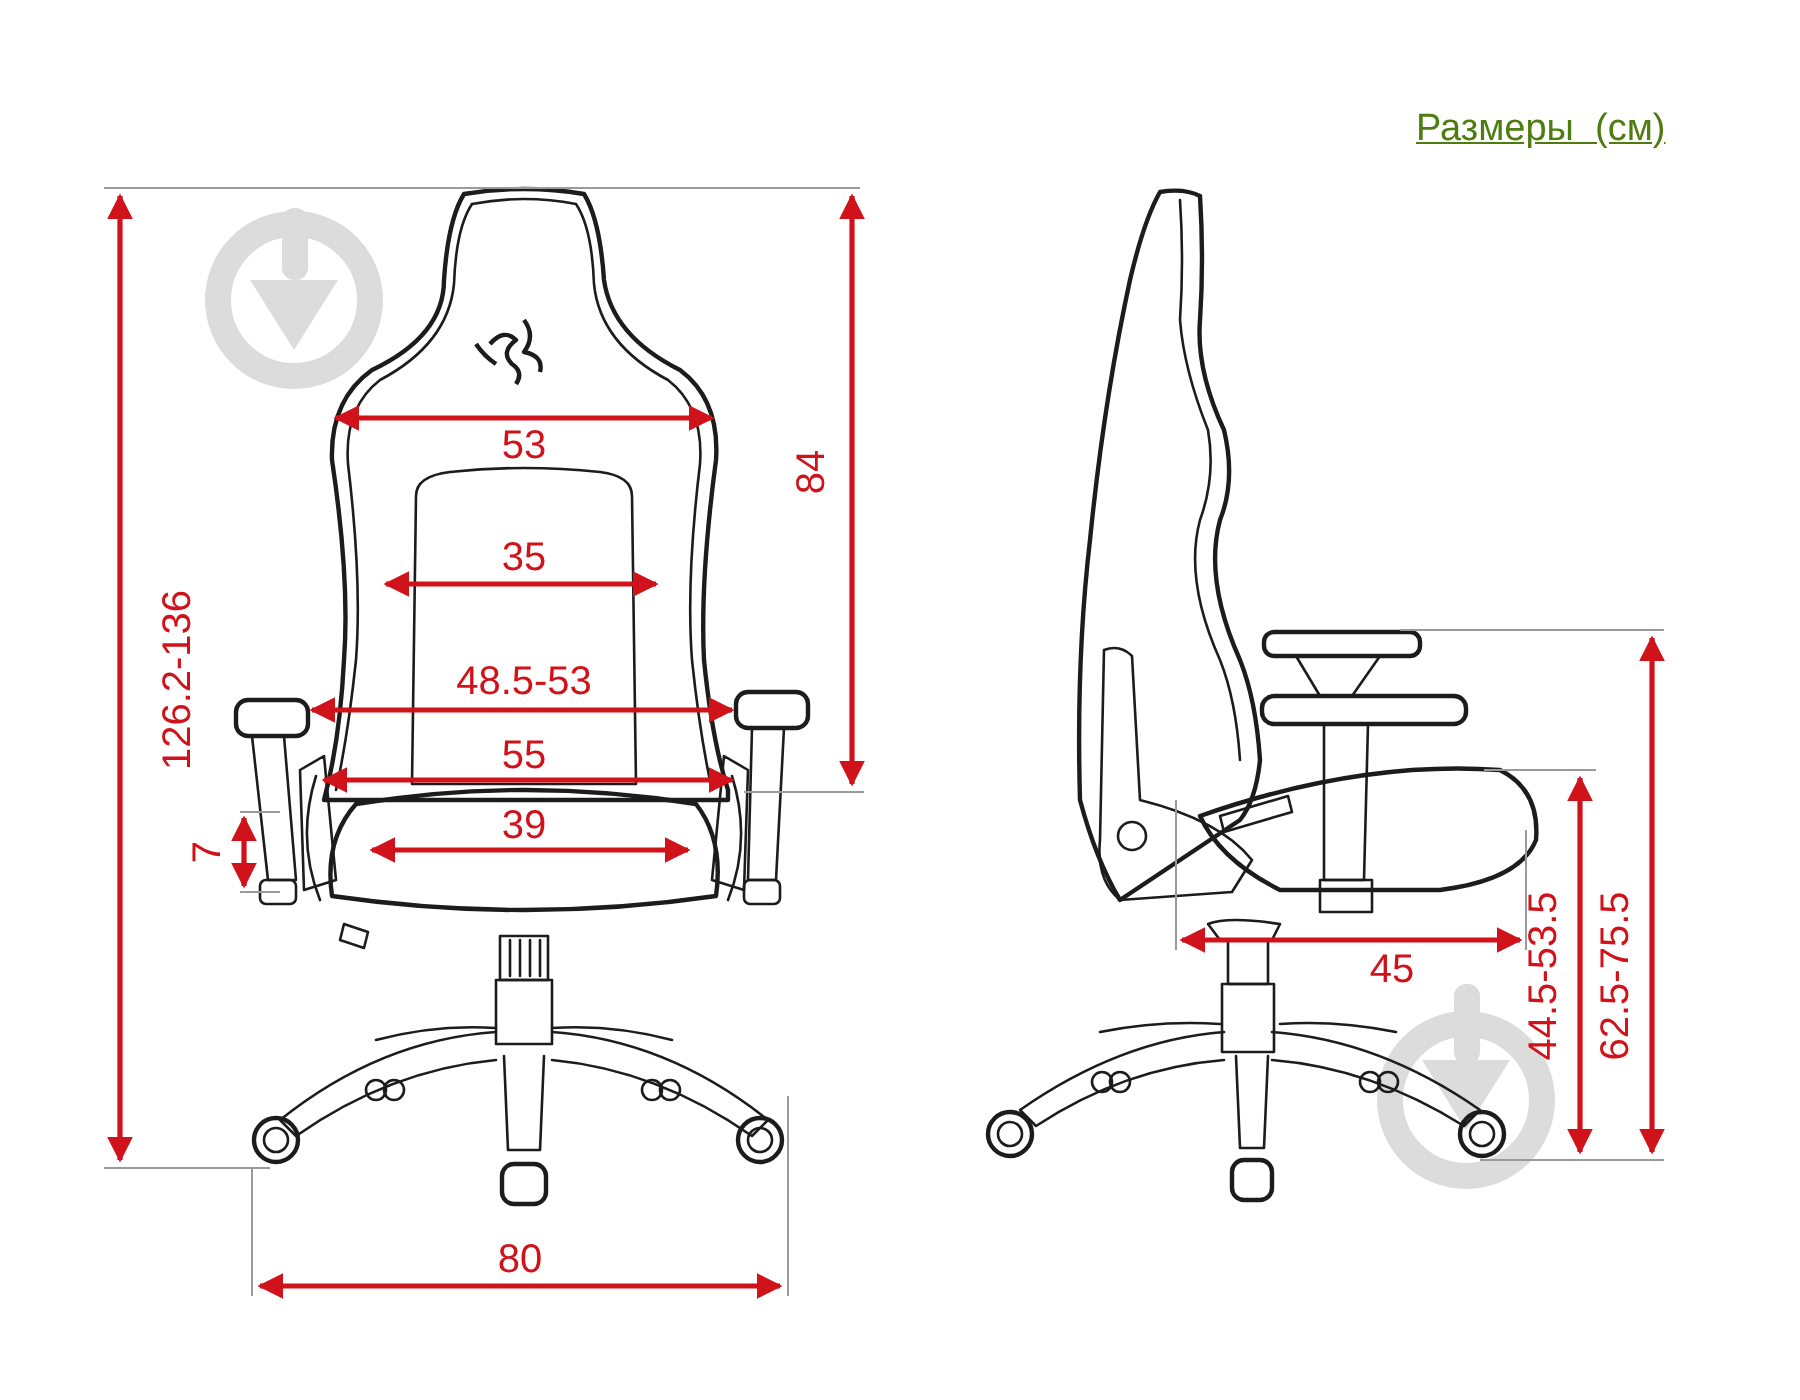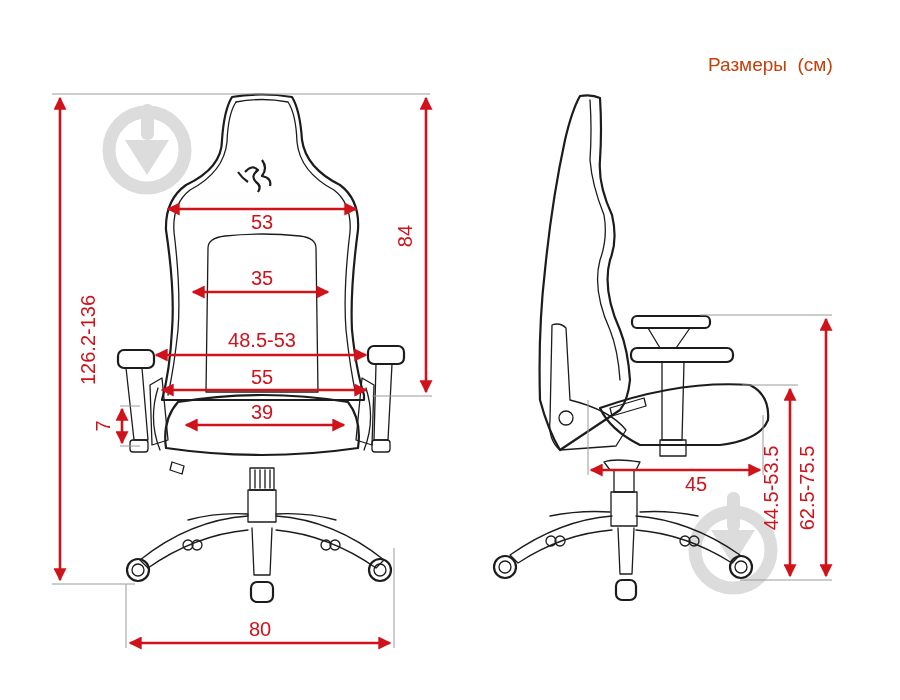--- a/index.html
+++ b/index.html
@@ -1,18 +1,18 @@
 <!DOCTYPE html>
 <html><head>
 <meta charset="utf-8">
 <style>
   html, body { margin: 0; padding: 0; background: #ffffff; }
   body { width: 900px; height: 700px; position: relative; overflow: hidden; font-family: "Liberation Sans", sans-serif; }
   #stage { position: absolute; left: 0; top: 0; width: 900px; height: 700px; }
-  .title { position: absolute; left: 708px; top: 54px; font-size: 19px; color: #c2410c; font-family: "Liberation Sans", sans-serif; white-space: pre; }
+  .title { position: absolute; left: 708px; top: 54px; font-size: 19px; color: #4d7c0f; font-family: "Liberation Sans", sans-serif; white-space: pre; text-decoration: underline; }
   svg text { font-family: "Liberation Sans", sans-serif; fill: #d0121b; }
   .dim-label { font-size: 20px; }
   .ink { fill: none; stroke: #1c1c1c; stroke-width: 1.3; stroke-linejoin: round; stroke-linecap: round; }
   .ink2 { fill: none; stroke: #1c1c1c; stroke-width: 2.2; stroke-linejoin: round; }
   .ext { stroke: #9a9a9a; stroke-width: 1; fill: none; }
   .dim { stroke: #d0121b; stroke-width: 2.6; fill: none; }
   .wm { fill: none; stroke: #dcdcdc; stroke-width: 13; }
   .wmf { fill: #dcdcdc; }
 </style>
 </head>

